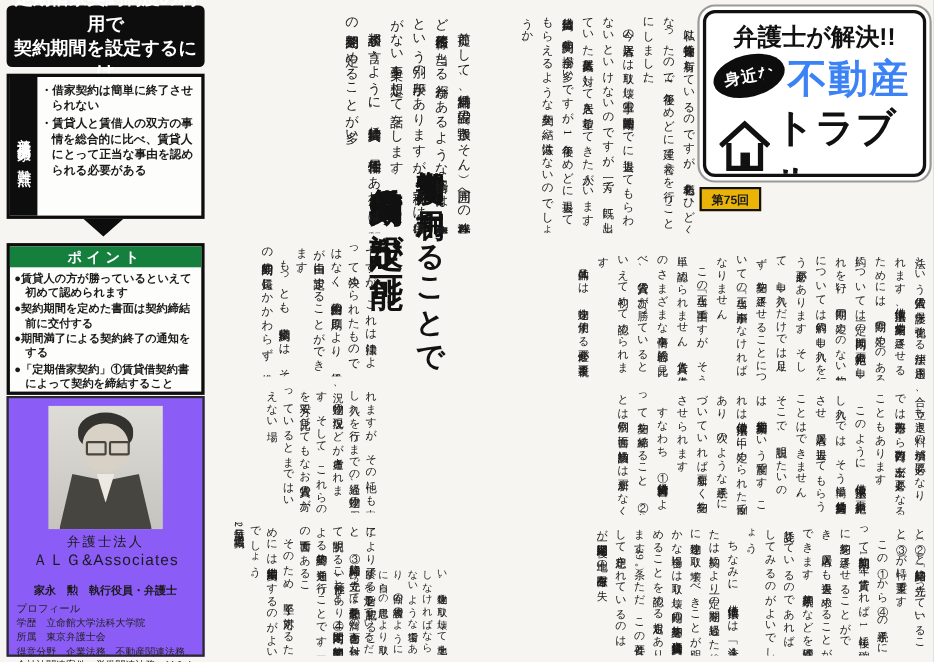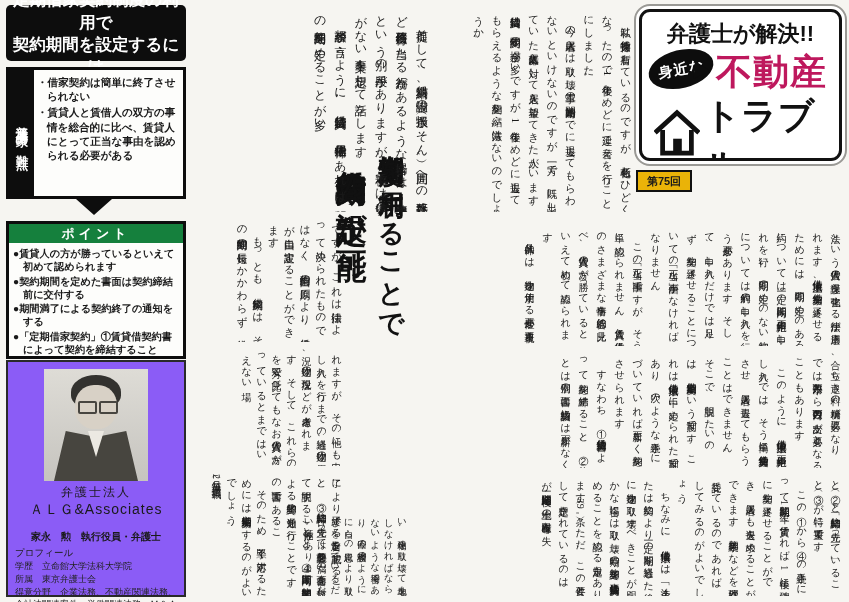--- a/index.html
+++ b/index.html
@@ -48,21 +48,21 @@
   .prof-name{text-align:center;font-size:10px;font-weight:bold;margin-top:11px;}
   .prof-heading{font-size:9.5px;margin:3px 0 0 7px;color:#222;}
   .prof-lines{font-size:9px;line-height:1.42;margin:0 6px 0 7px;color:#222;}
   
   .logo-card{position:absolute;left:634px;top:4px;width:209px;height:158px;border:2px solid #9a9995;
      border-radius:16px;background:#fff;}
   .logo-inner{position:absolute;inset:3px;border:3.5px solid #111;border-radius:11px;background:#fff;overflow:hidden;}
   .logo-top{position:absolute;left:0;right:0;top:7px;text-align:center;font-family:"Liberation Sans",sans-serif;
      font-weight:900;font-size:22px;letter-spacing:0px;color:#111;}
   .logo-main1{position:absolute;left:74px;top:36px;font-family:"Liberation Sans",sans-serif;
-     font-weight:900;font-size:36px;letter-spacing:1px;color:#be185d;}
+     font-weight:900;font-size:36px;letter-spacing:1px;color:#3b82f6;}
   .logo-main2{position:absolute;left:62px;top:80px;font-family:"Liberation Sans",sans-serif;
      font-weight:900;font-size:36px;letter-spacing:0px;color:#111;}
   .bubble{position:absolute;left:6px;top:38px;width:66px;height:38px;background:#0d0d0d;border-radius:50%;
      transform:rotate(-14deg);display:flex;align-items:center;justify-content:center;}
   .bubble:after{content:"";position:absolute;right:-4px;bottom:2px;width:0;height:0;
      border:9px solid transparent;border-left:16px solid #0d0d0d;transform:rotate(18deg);}
   .bubble span{color:#fff;font-family:"Liberation Sans",sans-serif;font-weight:bold;font-size:14.5px;
      transform:rotate(4deg);letter-spacing:1px;}
   .house{position:absolute;left:12px;top:94px;}
   .round-badge{position:absolute;left:636px;top:170px;width:52px;height:18px;border:2px solid #111;

